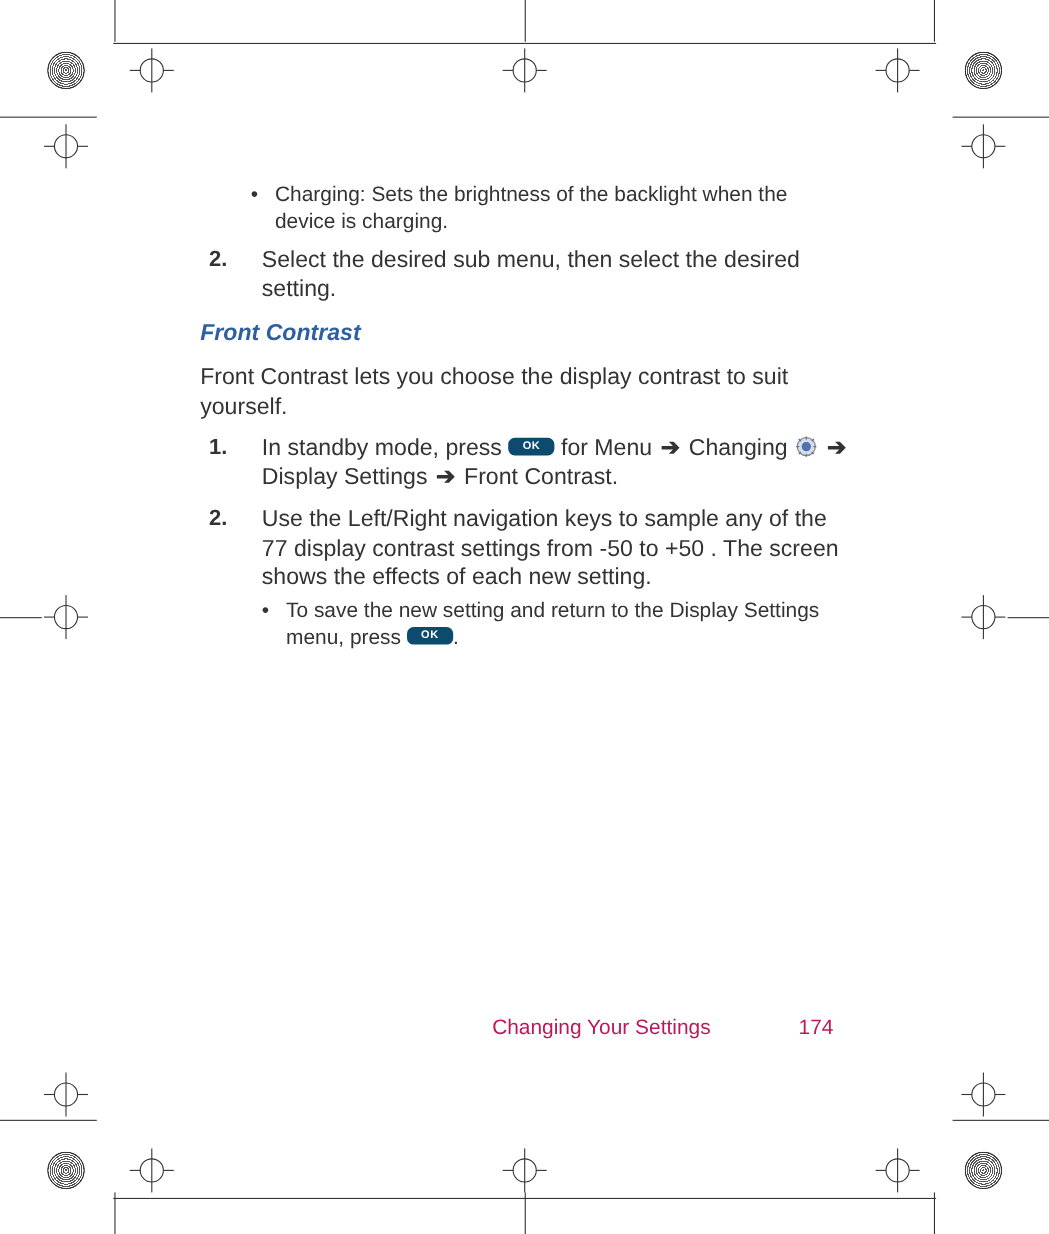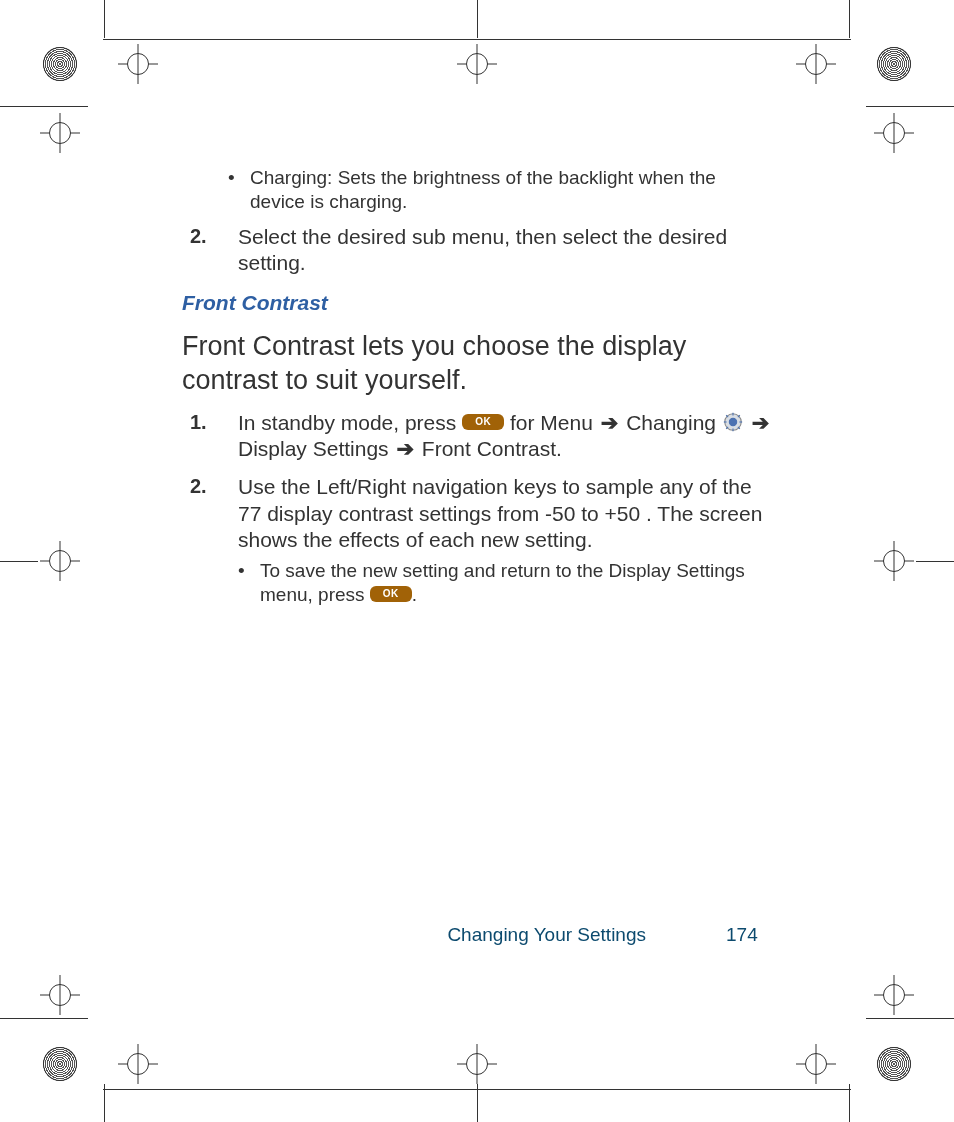--- a/index.html
+++ b/index.html
@@ -79,21 +79,21 @@
   .heading {
     color: #2e5fa3;
     font-style: italic;
     font-weight: 700;
     font-size: 21px;
     margin: 14px 0 14px 0;
   }
 
   .intro {
     margin: 0 0 12px 0;
-    font-size: 27px;
+    font-size: 21px;
     font-weight: 300;
   }
 
   ol.numlist {
     list-style: none;
     margin: 0;
     padding: 0 0 0 8px;
   }
   ol.numlist > li {
     position: relative;
@@ -140,21 +140,21 @@
   .arrow {
     font-weight: 700;
     padding: 0 2px;
   }
 
   .keycap {
     display: inline-block;
     min-width: 30px;
     padding: 1px 6px;
     border-radius: 6px;
-    background: #a16207;
+    background: #0c4a6e;
     color: #fff;
     font-size: 10px;
     font-weight: 700;
     text-align: center;
     vertical-align: middle;
     line-height: 14px;
     letter-spacing: 0.5px;
     position: relative;
     top: -2px;
   }
@@ -166,21 +166,21 @@
     vertical-align: middle;
     position: relative;
     top: -2px;
   }
 
   .footer {
     position: absolute;
     right: 188px;
     bottom: 176px;
     font-size: 19px;
-    color: #0c4a6e;
+    color: #be185d;
     display: flex;
     gap: 40px;
     align-items: baseline;
     font-weight: 300;
   }
   .footer .pagenum { min-width: 40px; margin-left: 40px; }
 </style>
 </head>
 <body>
 

